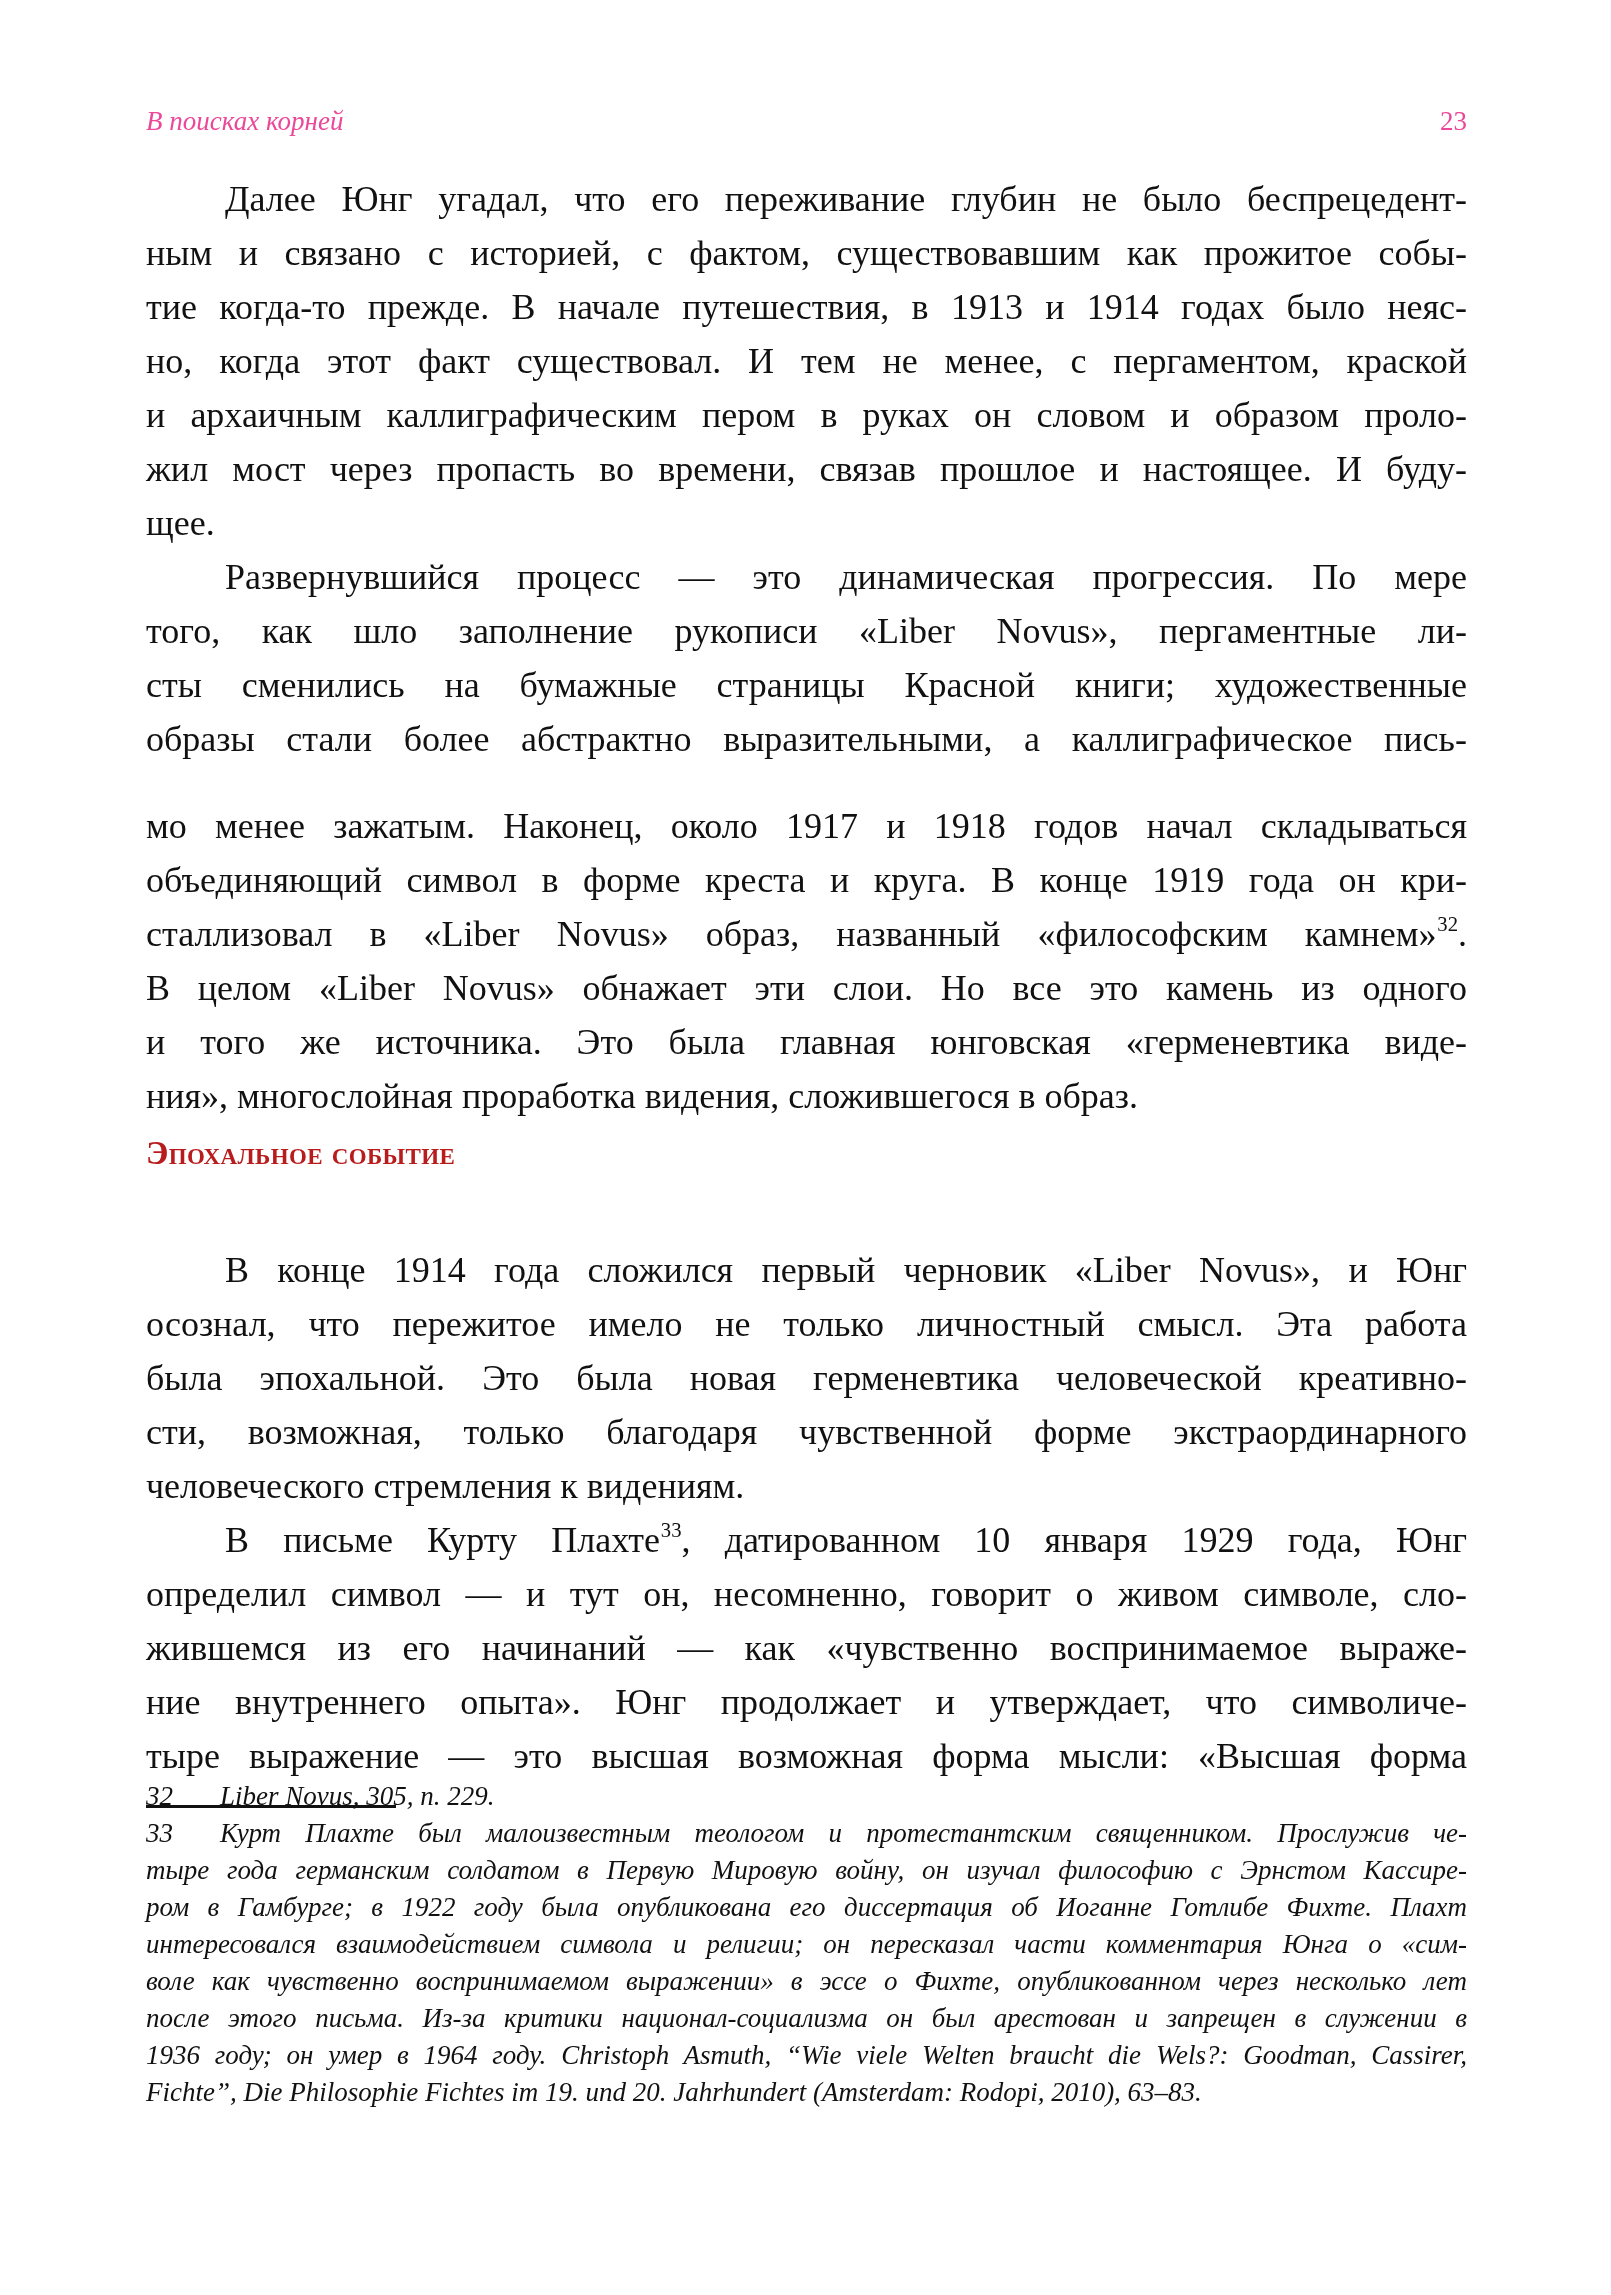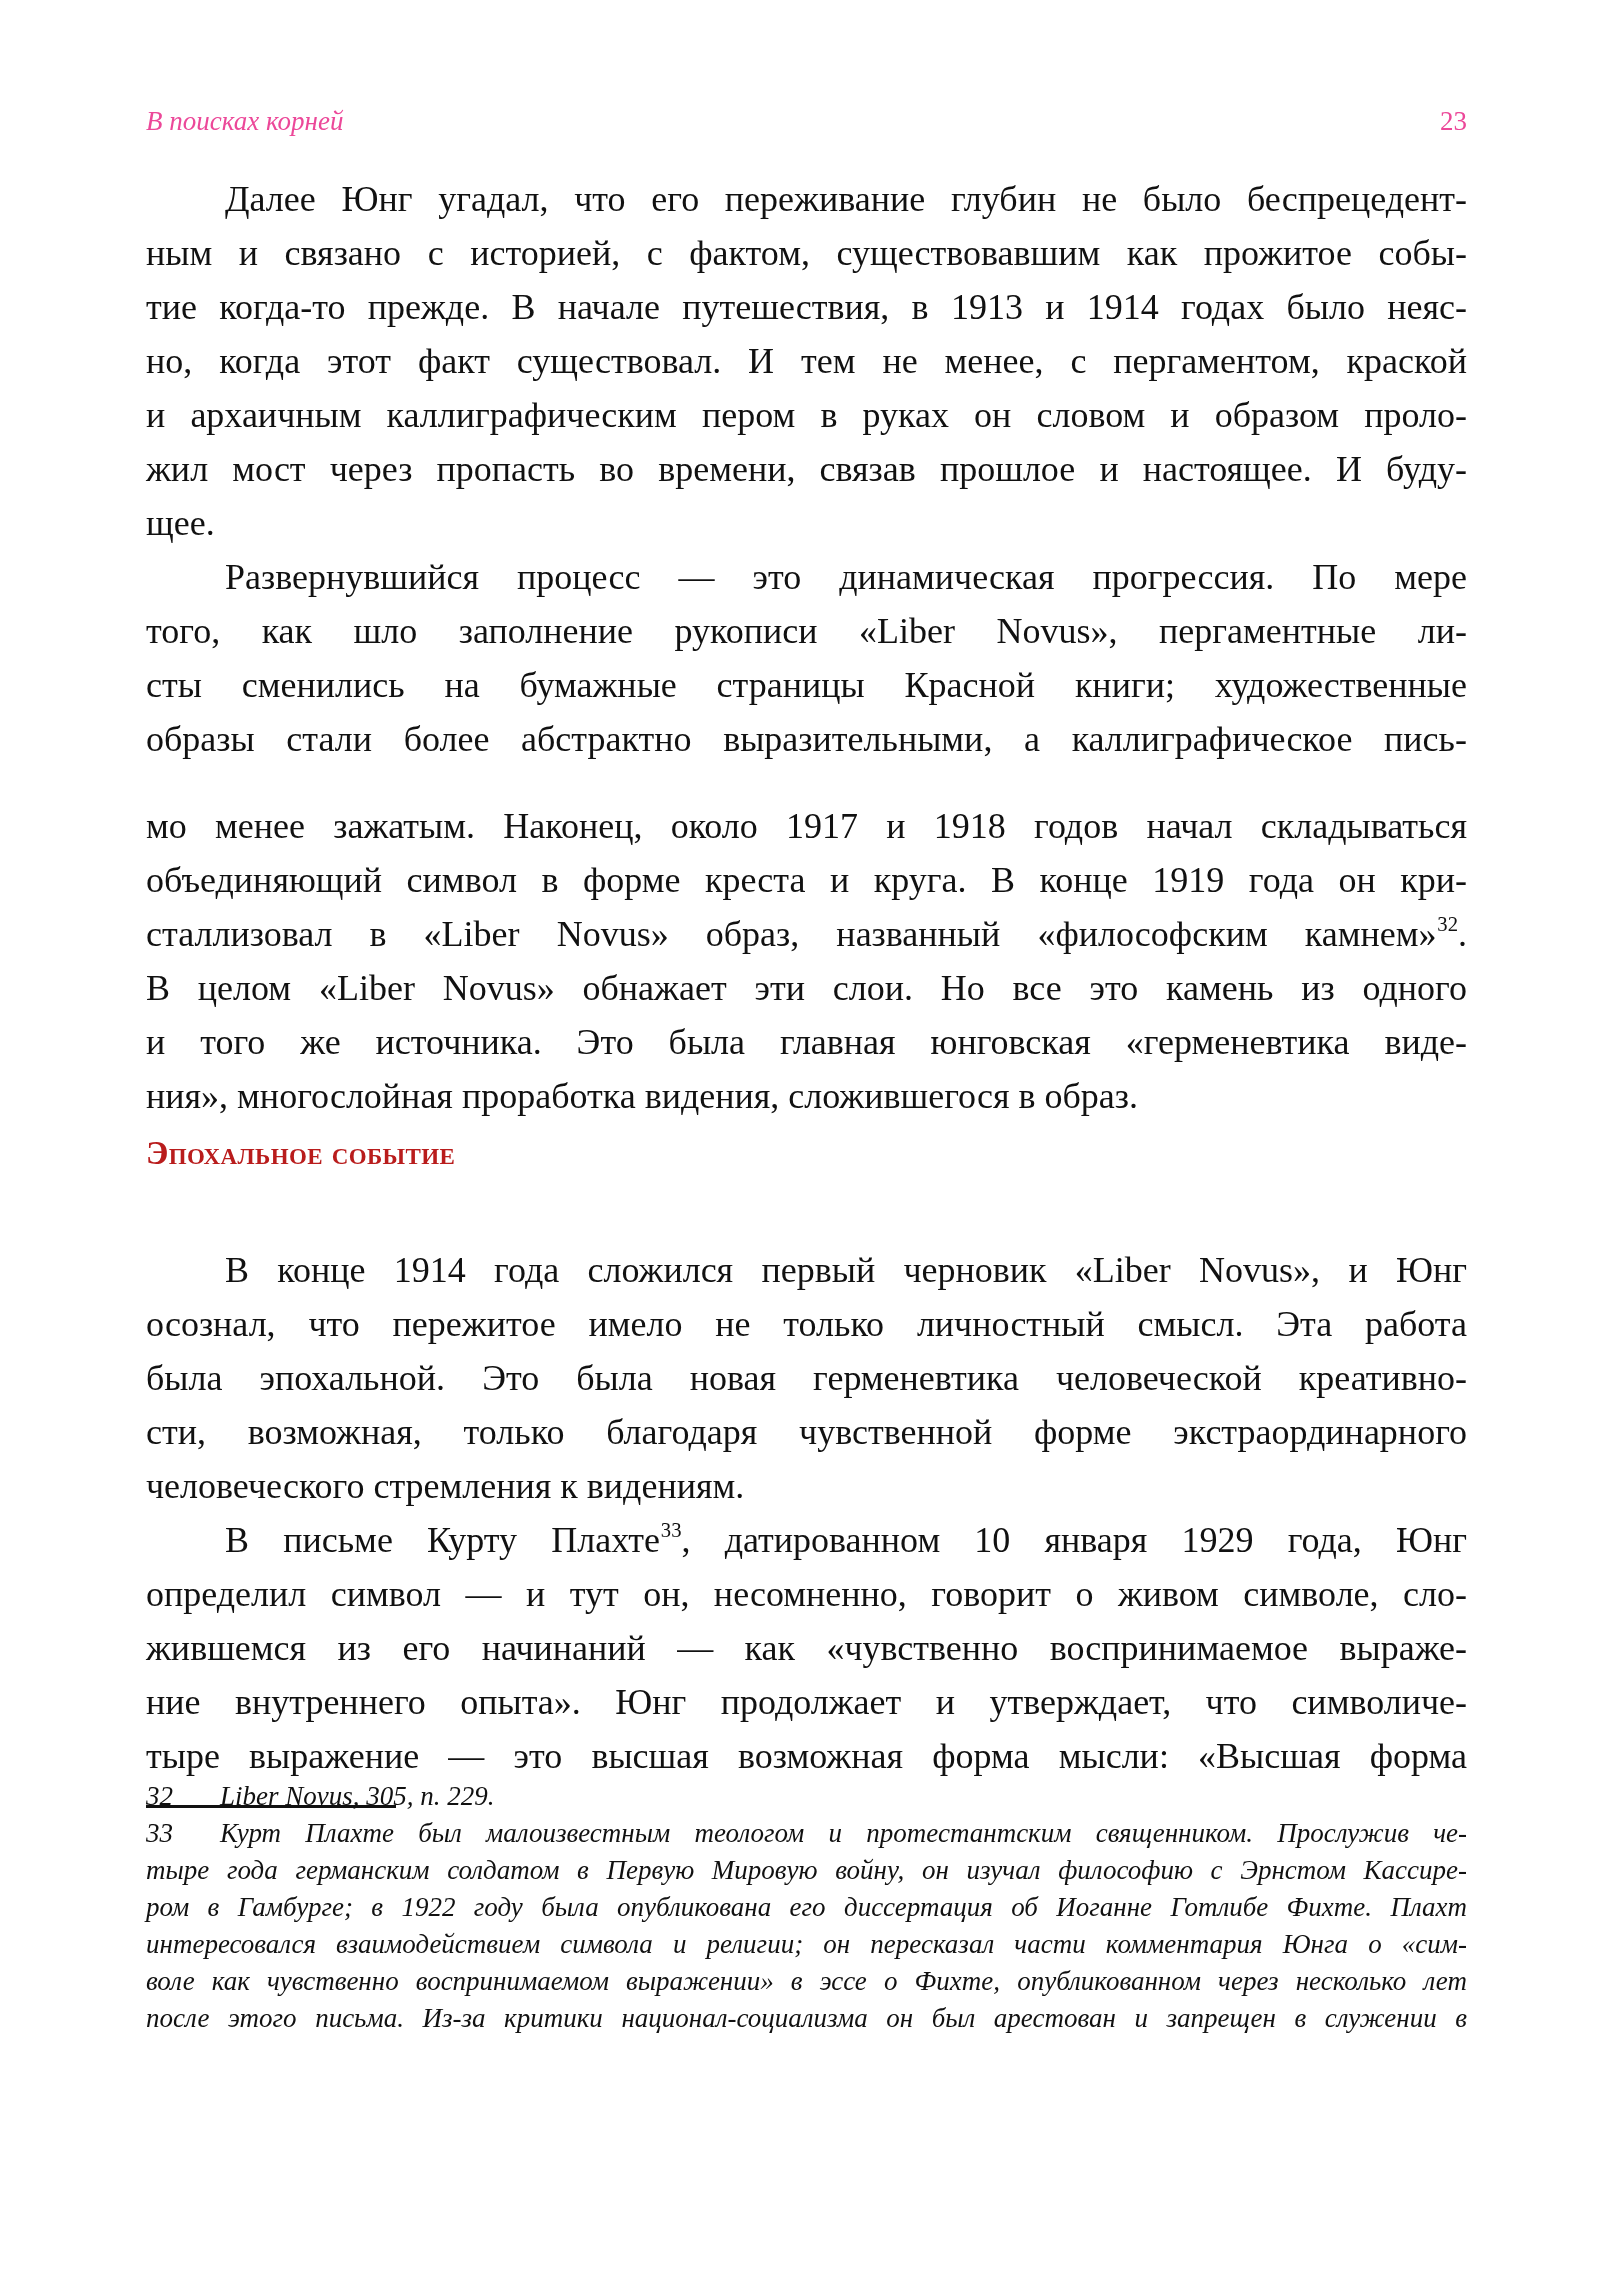--- a/index.html
+++ b/index.html
@@ -184,17 +184,19 @@
     <div>
       <span class="fn-line last"><span class="fn-num">32</span><span>Liber Novus, 305, n. 229.</span></span>
     </div>
     <div>
       <span class="fn-line" style="white-space: nowrap;"><span class="fn-num">33</span><span>Курт Плахте был малоизвестным теологом и протестантским священником. Прослужив че-</span></span>
       <span class="fn-line" style="white-space: nowrap;">тыре года германским солдатом в Первую Мировую войну, он изучал философию с Эрнстом Кассире-</span>
       <span class="fn-line" style="white-space: nowrap;">ром в Гамбурге; в 1922 году была опубликована его диссертация об Иоганне Готлибе Фихте. Плахт</span>
       <span class="fn-line" style="white-space: nowrap;">интересовался взаимодействием символа и религии; он пересказал части комментария Юнга о «сим-</span>
       <span class="fn-line" style="white-space: nowrap;">воле как чувственно воспринимаемом выражении» в эссе о Фихте, опубликованном через несколько лет</span>
       <span class="fn-line" style="white-space: nowrap;">после этого письма. Из-за критики национал-социализма он был арестован и запрещен в служении в</span>
+      <span class="fn-line" style="white-space: nowrap;">1936 году; он умер в 1964 году. Christoph Asmuth, “Wie viele Welten braucht die Wels?: Goodman, Cassirer,</span>
+      <span class="fn-line last">Fichte”, Die Philosophie Fichtes im 19. und 20. Jahrhundert (Amsterdam: Rodopi, 2010), 63–83.</span>
     </div>
   </div>
 
 </div>
 
 
 </body></html>

